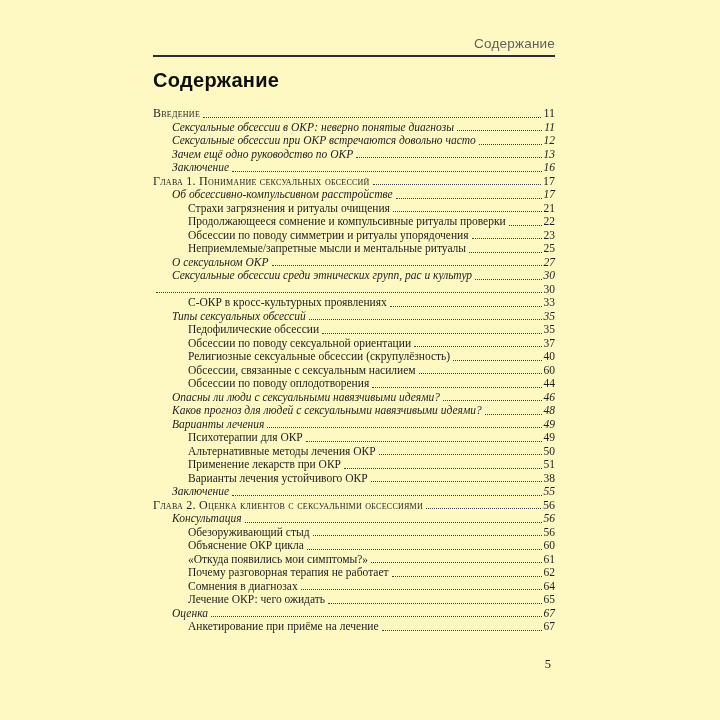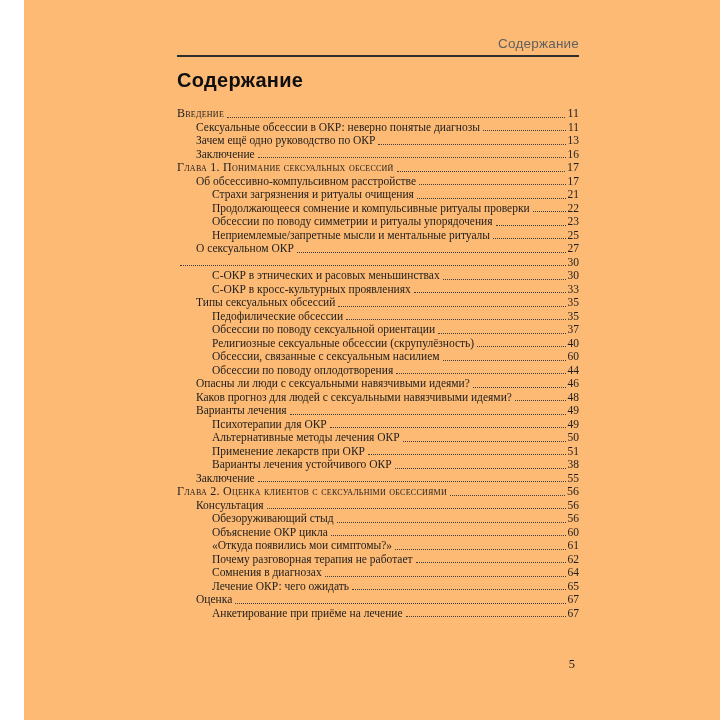--- a/index.html
+++ b/index.html
@@ -1,20 +1,20 @@
 <!DOCTYPE html>
 <html><head>
 <meta charset="utf-8">
 <style>
   html,body{margin:0;padding:0;}
   body{
     width:720px;height:720px;background:#ffffff;position:relative;
     font-family:"Liberation Serif",serif;color:#1d1d1d;overflow:hidden;
   }
-  .page{position:absolute;inset:0;background:#fdba74;margin-left:24px;}
+  .page{position:absolute;inset:0;background:#fef9c3;}
   .running-header{
     position:absolute;top:36px;left:153px;width:402px;text-align:right;
     font-family:"Liberation Sans",sans-serif;font-size:13.5px;color:#5f5f5f;
     letter-spacing:.2px;
   }
   .rule{position:absolute;top:55px;left:153px;width:402px;height:2px;background:#2e2e2e;}
   .title{
     position:absolute;top:69px;left:153px;margin:0;
     font-family:"Liberation Sans",sans-serif;font-weight:bold;font-size:20px;
     color:#0f0f0f;letter-spacing:.3px;
@@ -27,21 +27,21 @@
   .row .t{flex:0 0 auto;overflow:hidden;max-width:355px;}
   .row .dots{
     flex:1 1 auto;min-width:6px;border-bottom:1.6px dotted #3f3f3f;
     align-self:flex-end;margin:0 2px 3px 3px;
   }
   .row .p{flex:0 0 auto;}
   .lvl1{font-size:12px;}
   .lvl2 .t{padding-left:19px;}
   .lvl3 .t{padding-left:35px;}
   .smallcaps .t{font-variant:small-caps;letter-spacing:.25px;}
-  .italic .t,.italic .p{}
+  .italic .t,.italic .p{font-style:italic;}
   .folio{
     position:absolute;top:657px;left:153px;width:398px;text-align:right;
     font-size:12.5px;color:#1d1d1d;
   }
 </style>
 </head>
 <body>
 
 <div class="page">
   <div class="running-header">Содержание</div>
@@ -52,20 +52,25 @@
     <span class="t">Введение</span>
     <span class="dots"></span>
     <span class="p">11</span>
   </div>
       <div class="row lvl2 italic">
     <span class="t">Сексуальные обсессии в ОКР: неверно понятые диагнозы</span>
     <span class="dots"></span>
     <span class="p">11</span>
   </div>
       <div class="row lvl2 italic">
+    <span class="t">Сексуальные обсессии при ОКР встречаются довольно часто</span>
+    <span class="dots"></span>
+    <span class="p">12</span>
+  </div>
+      <div class="row lvl2 italic">
     <span class="t">Зачем ещё одно руководство по ОКР</span>
     <span class="dots"></span>
     <span class="p">13</span>
   </div>
       <div class="row lvl2 italic">
     <span class="t">Заключение</span>
     <span class="dots"></span>
     <span class="p">16</span>
   </div>
       <div class="row lvl1 smallcaps">
@@ -97,25 +102,25 @@
     <span class="t">Неприемлемые/запретные мысли и ментальные ритуалы</span>
     <span class="dots"></span>
     <span class="p">25</span>
   </div>
       <div class="row lvl2 italic">
     <span class="t">О сексуальном ОКР</span>
     <span class="dots"></span>
     <span class="p">27</span>
   </div>
       <div class="row lvl2 italic">
+    <span class="t">Сексуальные обсессии среди этнических групп, рас и культур</span>
     <span class="dots"></span>
     <span class="p">30</span>
   </div>
       <div class="row lvl3 plain">
-    <span class="t">С-ОКР в этнических и расовых меньшинствах</span>
     <span class="dots"></span>
     <span class="p">30</span>
   </div>
       <div class="row lvl3 plain">
     <span class="t">С-ОКР в кросс-культурных проявлениях</span>
     <span class="dots"></span>
     <span class="p">33</span>
   </div>
       <div class="row lvl2 italic">
     <span class="t">Типы сексуальных обсессий</span>

